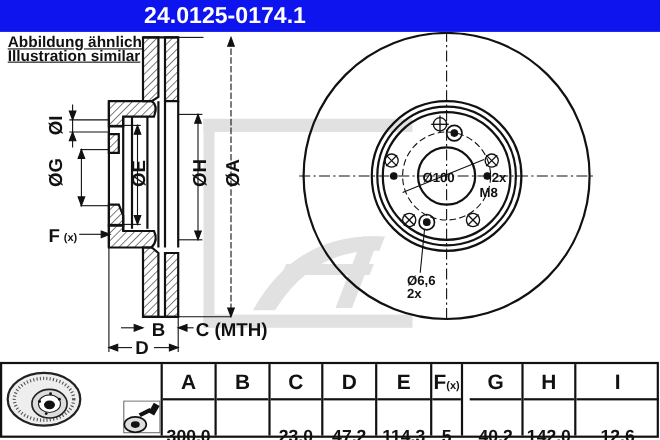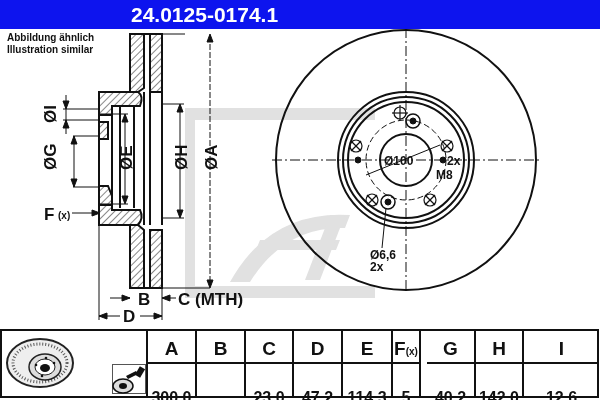--- a/index.html
+++ b/index.html
@@ -9,22 +9,22 @@
     font-family: "Liberation Sans", "DejaVu Sans", sans-serif;
   }
   .header {
     position: absolute; left: 0; top: 0; width: 600px; height: 29px;
     background: #0d14ee; color: #ffffff;
     font-weight: bold; font-size: 21px; line-height: 29px; text-align: right;
   }
   .header .pn { position: absolute; left: 131px; top: 0; }
   .header .ref { position: absolute; left: 323px; top: 0; }
   .caption {
-    position: absolute; left: 7px; top: 32px; font-size: 10px; font-weight: bold;
-    line-height: 12px; color: #111;
+    position: absolute; left: 7px; top: 32px; font-size: 14px; font-weight: bold;
+    line-height: 12px; color: #111; text-decoration: underline;
   }
   svg.drawing { position: absolute; left: 0; top: 29px; }
   .table {
     position: absolute; left: 0; top: 329px; width: 599px; height: 69px;
     border: 2px solid #111; box-sizing: border-box;
   }
   .img-cell {
     position: absolute; left: 0; top: 0; width: 146px; height: 100%;
     border-right: 2px solid #111; box-sizing: border-box;
   }

